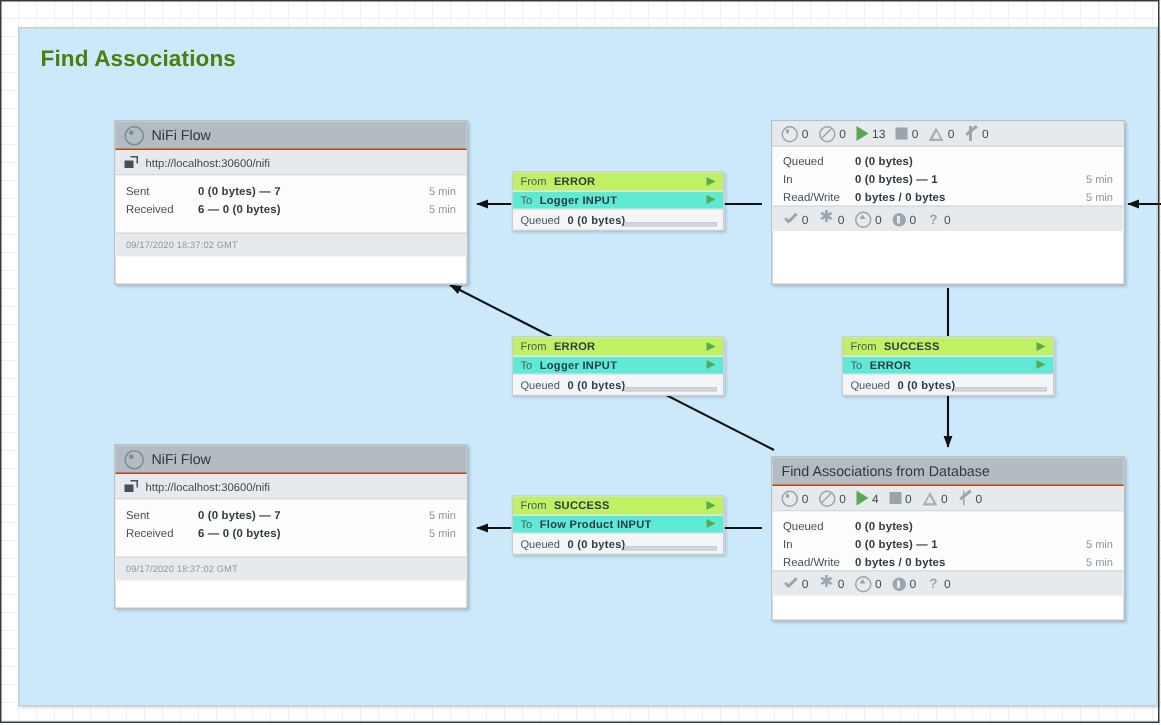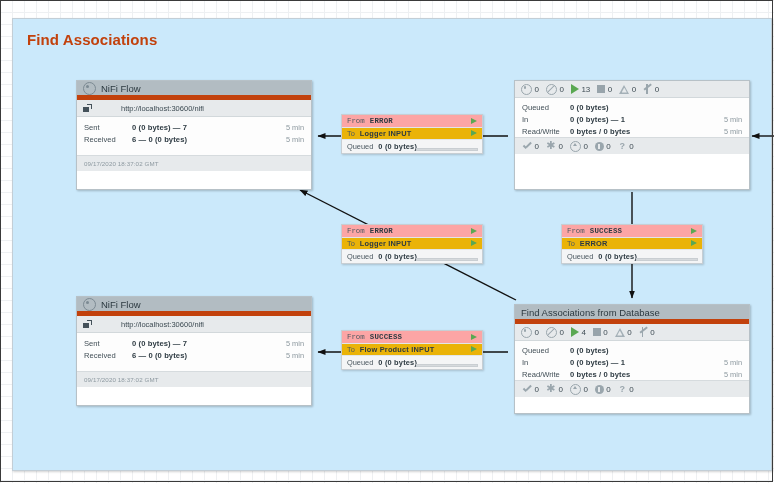--- a/index.html
+++ b/index.html
@@ -51,37 +51,37 @@
     border: 1px solid #c3ced6;
     box-sizing: border-box;
     box-shadow: 1px 1px 2px rgba(0,0,0,0.18);
   }
   #pg-outer-title {
     position: absolute;
     left: 14px;
     top: 12px;
     font-size: 15px;
     font-weight: bold;
-    color: #c2410c;
+    color: #4d7c0f;
     letter-spacing: 0.1px;
   }
 
   
   .node {
     position: absolute;
     background: #ffffff;
     border: 1px solid #b7c1c7;
     box-sizing: border-box;
     box-shadow: 1px 1px 2px rgba(0,0,0,0.22);
     z-index: 20;
   }
   .node-header {
     height: 19px;
     background: #b2bcc2;
-    border-bottom: 5px solid #c2410c;
+    border-bottom: 1px solid #c2410c;
     display: flex;
     align-items: center;
     padding: 0 6px;
     box-sizing: border-box;
     font-size: 9.5px;
     color: #2f3b42;
   }
   .node-header .title {
     font-size: 9.5px;
     color: #2c3940;
@@ -136,21 +136,20 @@
     width: 4px; height: 4px;
     border: 1.3px solid #44515a;
     border-left: none;
     border-bottom: none;
     transform: skewX(0deg);
   }
   .rpg-uri {
     font-size: 7.5px;
     color: #3c4a52;
     white-space: nowrap;
-    margin-left: 24px;
   }
   .rpg-stats {
     position: relative;
     height: 54px;
     background: #fdfdfd;
     padding-top: 4px;
     box-sizing: border-box;
   }
   .stat-row {
     display: flex;
@@ -363,23 +362,23 @@
   .conn-row {
     height: 12.5px;
     display: flex;
     align-items: center;
     padding: 0 5px;
     box-sizing: border-box;
     font-size: 7.4px;
     color: #3e4b53;
     border-bottom: 1px solid #e2e6e9;
     white-space: nowrap;
-    background: #eab308;
-  }
-  .conn-row.r1 { background: #fca5a5; font-family: Liberation Mono, monospace; }
+    background: #5eead4;
+  }
+  .conn-row.r1 { background: #bef264; }
   .conn-row .k { color: #4a575f; margin-right: 5px; }
   .conn-row .v { font-weight: bold; color: #2d3a42; letter-spacing: 0.2px; }
   .conn-row .play {
     margin-left: auto;
     width: 0; height: 0;
     border-left: 6px solid #5aa852;
     border-top: 3.6px solid transparent;
     border-bottom: 3.6px solid transparent;
   }
   .conn-row.queued {

